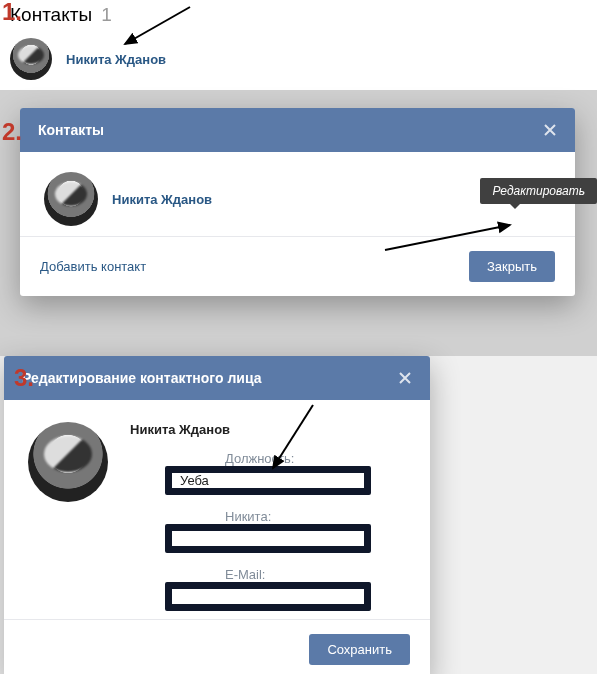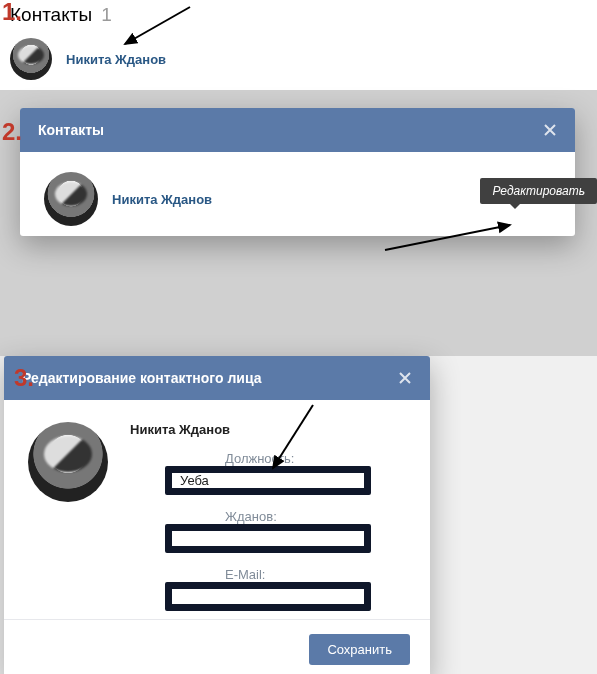--- a/index.html
+++ b/index.html
@@ -282,20 +282,24 @@
             <path d="M12,8a4,4 0 1,0 0,8a4,4 0 1,0 0,-8 M19.4,13c0-.3.1-.7.1-1s0-.7-.1-1l2.1-1.6c.2-.1.2-.4.1-.6l-2-3.5c-.1-.2-.4-.3-.6-.2l-2.5,1c-.5-.4-1.1-.7-1.7-.9l-.4-2.6c0-.2-.2-.4-.5-.4h-4c-.2,0-.4.2-.5.4l-.4,2.6c-.6.2-1.2.6-1.7.9l-2.5-1c-.2-.1-.5,0-.6.2l-2,3.5c-.1.2-.1.5.1.6L4.6,11c0,.3-.1.7-.1,1s0,.7.1,1l-2.1,1.6c-.2.1-.2.4-.1.6l2,3.5c.1.2.4.3.6.2l2.5-1c.5.4,1.1.7,1.7.9l.4,2.6c0,.2.2.4.5.4h4c.2,0,.4-.2.5-.4l.4-2.6c.6-.2,1.2-.6,1.7-.9l2.5,1c.2.1.5,0,.6-.2l2-3.5c.1-.2.1-.5-.1-.6L19.4,13z"></path>
           </svg>
       </span>
       <span class="mini-x">
         <svg width="12" height="12" viewBox="0 0 14 14">
             <path d="M2,2 L12,12 M12,2 L2,12" stroke="#99adc6" stroke-width="2"></path>
           </svg>
       </span>
     </div>
   </div>
+  <div class="footer">
+    <span class="text-link">Добавить контакт</span>
+    <button class="btn">Закрыть</button>
+  </div>
 </div>
 
 <svg class="arrow" style="left:380px;top:220px;" width="150" height="40">
   <defs>
       <marker id="ah2" markerWidth="8" markerHeight="8" refX="6" refY="3" orient="auto">
         <path d="M0,0 L7,3 L0,6 Z" fill="#000"></path>
       </marker>
     </defs>
   <line x1="5" y1="30" x2="130" y2="5" stroke="#000" stroke-width="2" marker-end="url(#ah2)"></line>
 </svg>
@@ -312,21 +316,21 @@
   <div class="body">
     <div class="m3-row1">
       <div class="avatar big"></div>
       <div class="m3-right">
         <div class="bold-name">Никита Жданов</div>
         <div class="form-row">
           <span class="lbl">Должность:</span>
           <input type="text" value="Уеба" style="">
         </div>
         <div class="form-row">
-          <span class="lbl">Жданов:</span>
+          <span class="lbl">Никита:</span>
           <input type="text" value="" style="">
         </div>
         <div class="form-row">
           <span class="lbl">E-Mail:</span>
           <input type="text" value="" style="">
         </div>
       </div>
     </div>
   </div>
   <div class="footer">

